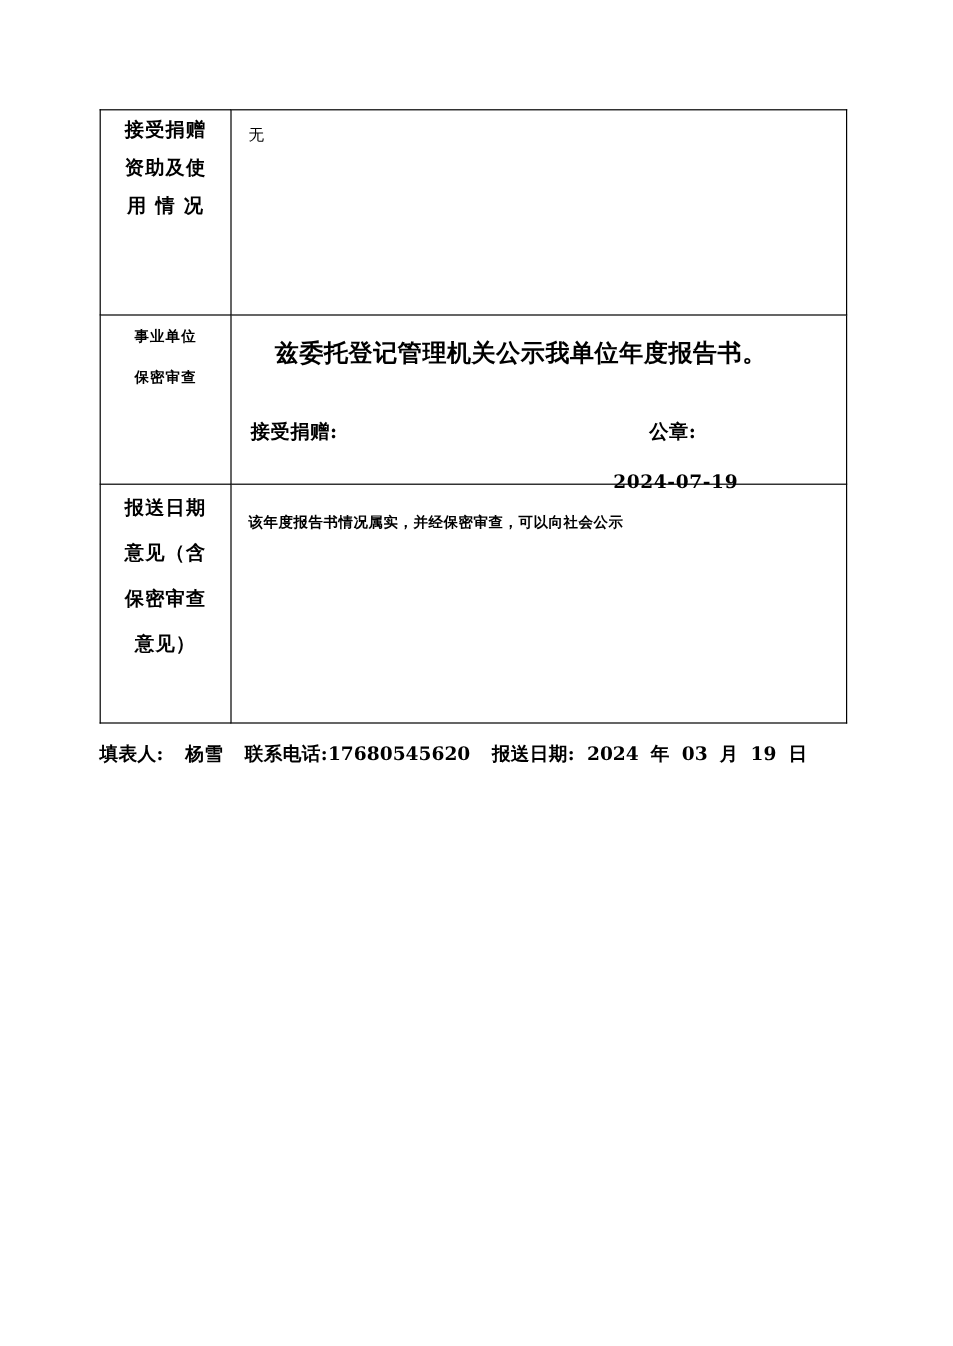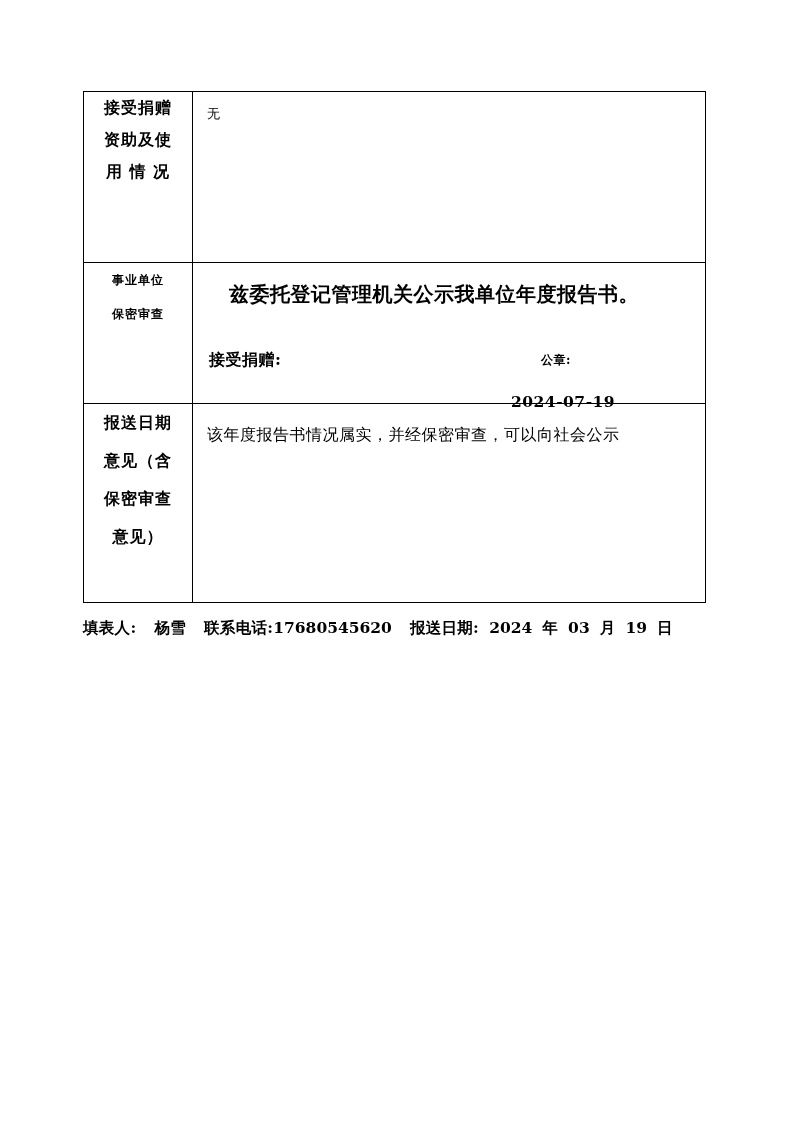--- a/index.html
+++ b/index.html
@@ -87,39 +87,39 @@
     top: 82px;
     font-size: 16px;
     font-weight: bold;
     letter-spacing: 0.5px;
     white-space: nowrap;
   }
   .entrust-seal {
     position: absolute;
     left: 348px;
     top: 82px;
-    font-size: 12px;
+    font-size: 16px;
     font-weight: bold;
     letter-spacing: 0.5px;
     white-space: nowrap;
   }
   .entrust-date {
     position: absolute;
     left: 318px;
     top: 124px;
     font-size: 15.5px;
     font-weight: bold;
     letter-spacing: 0.5px;
     white-space: nowrap;
   }
   
   .row-host .content-cell {
     height: 176px;
-    font-size: 16px;
-    font-weight: normal;
+    font-size: 12px;
+    font-weight: bold;
     line-height: 38px;
     letter-spacing: 0.5px;
     padding: 12px 8px 10px 14px;
   }
   .row-host .label-cell {
     font-size: 16px;
     line-height: 38px;
   }
   .footer-line {
     position: absolute;

